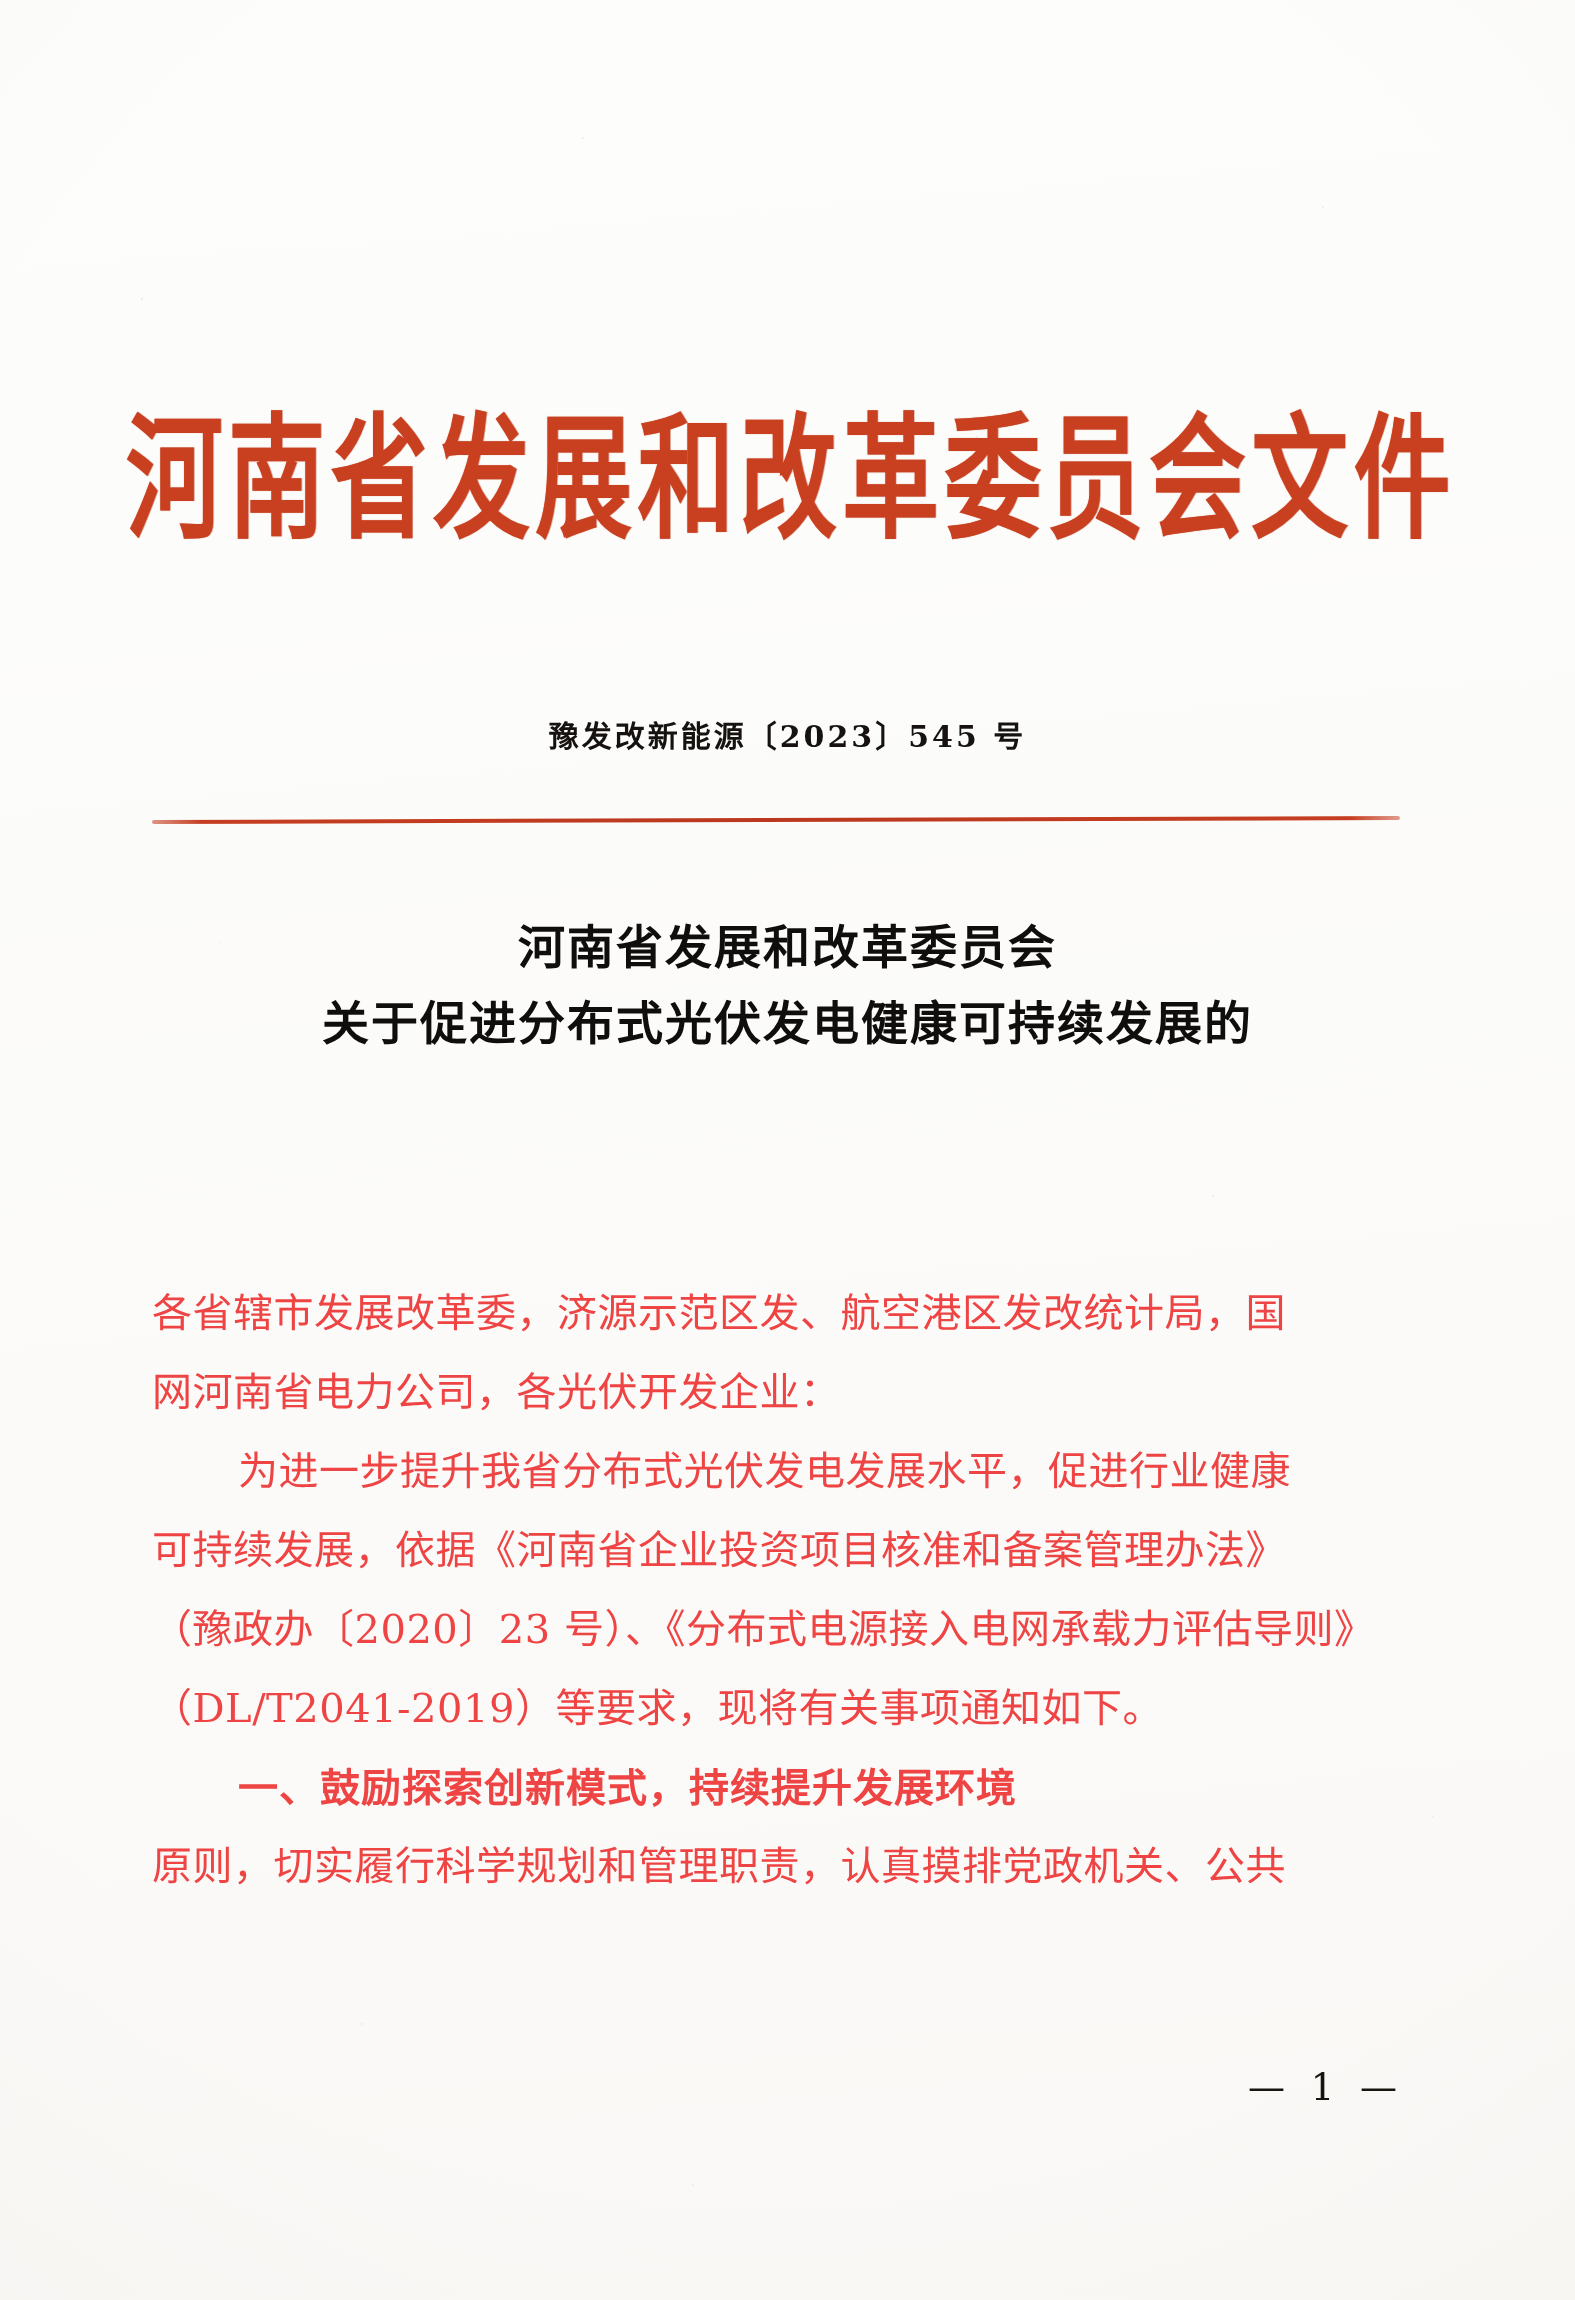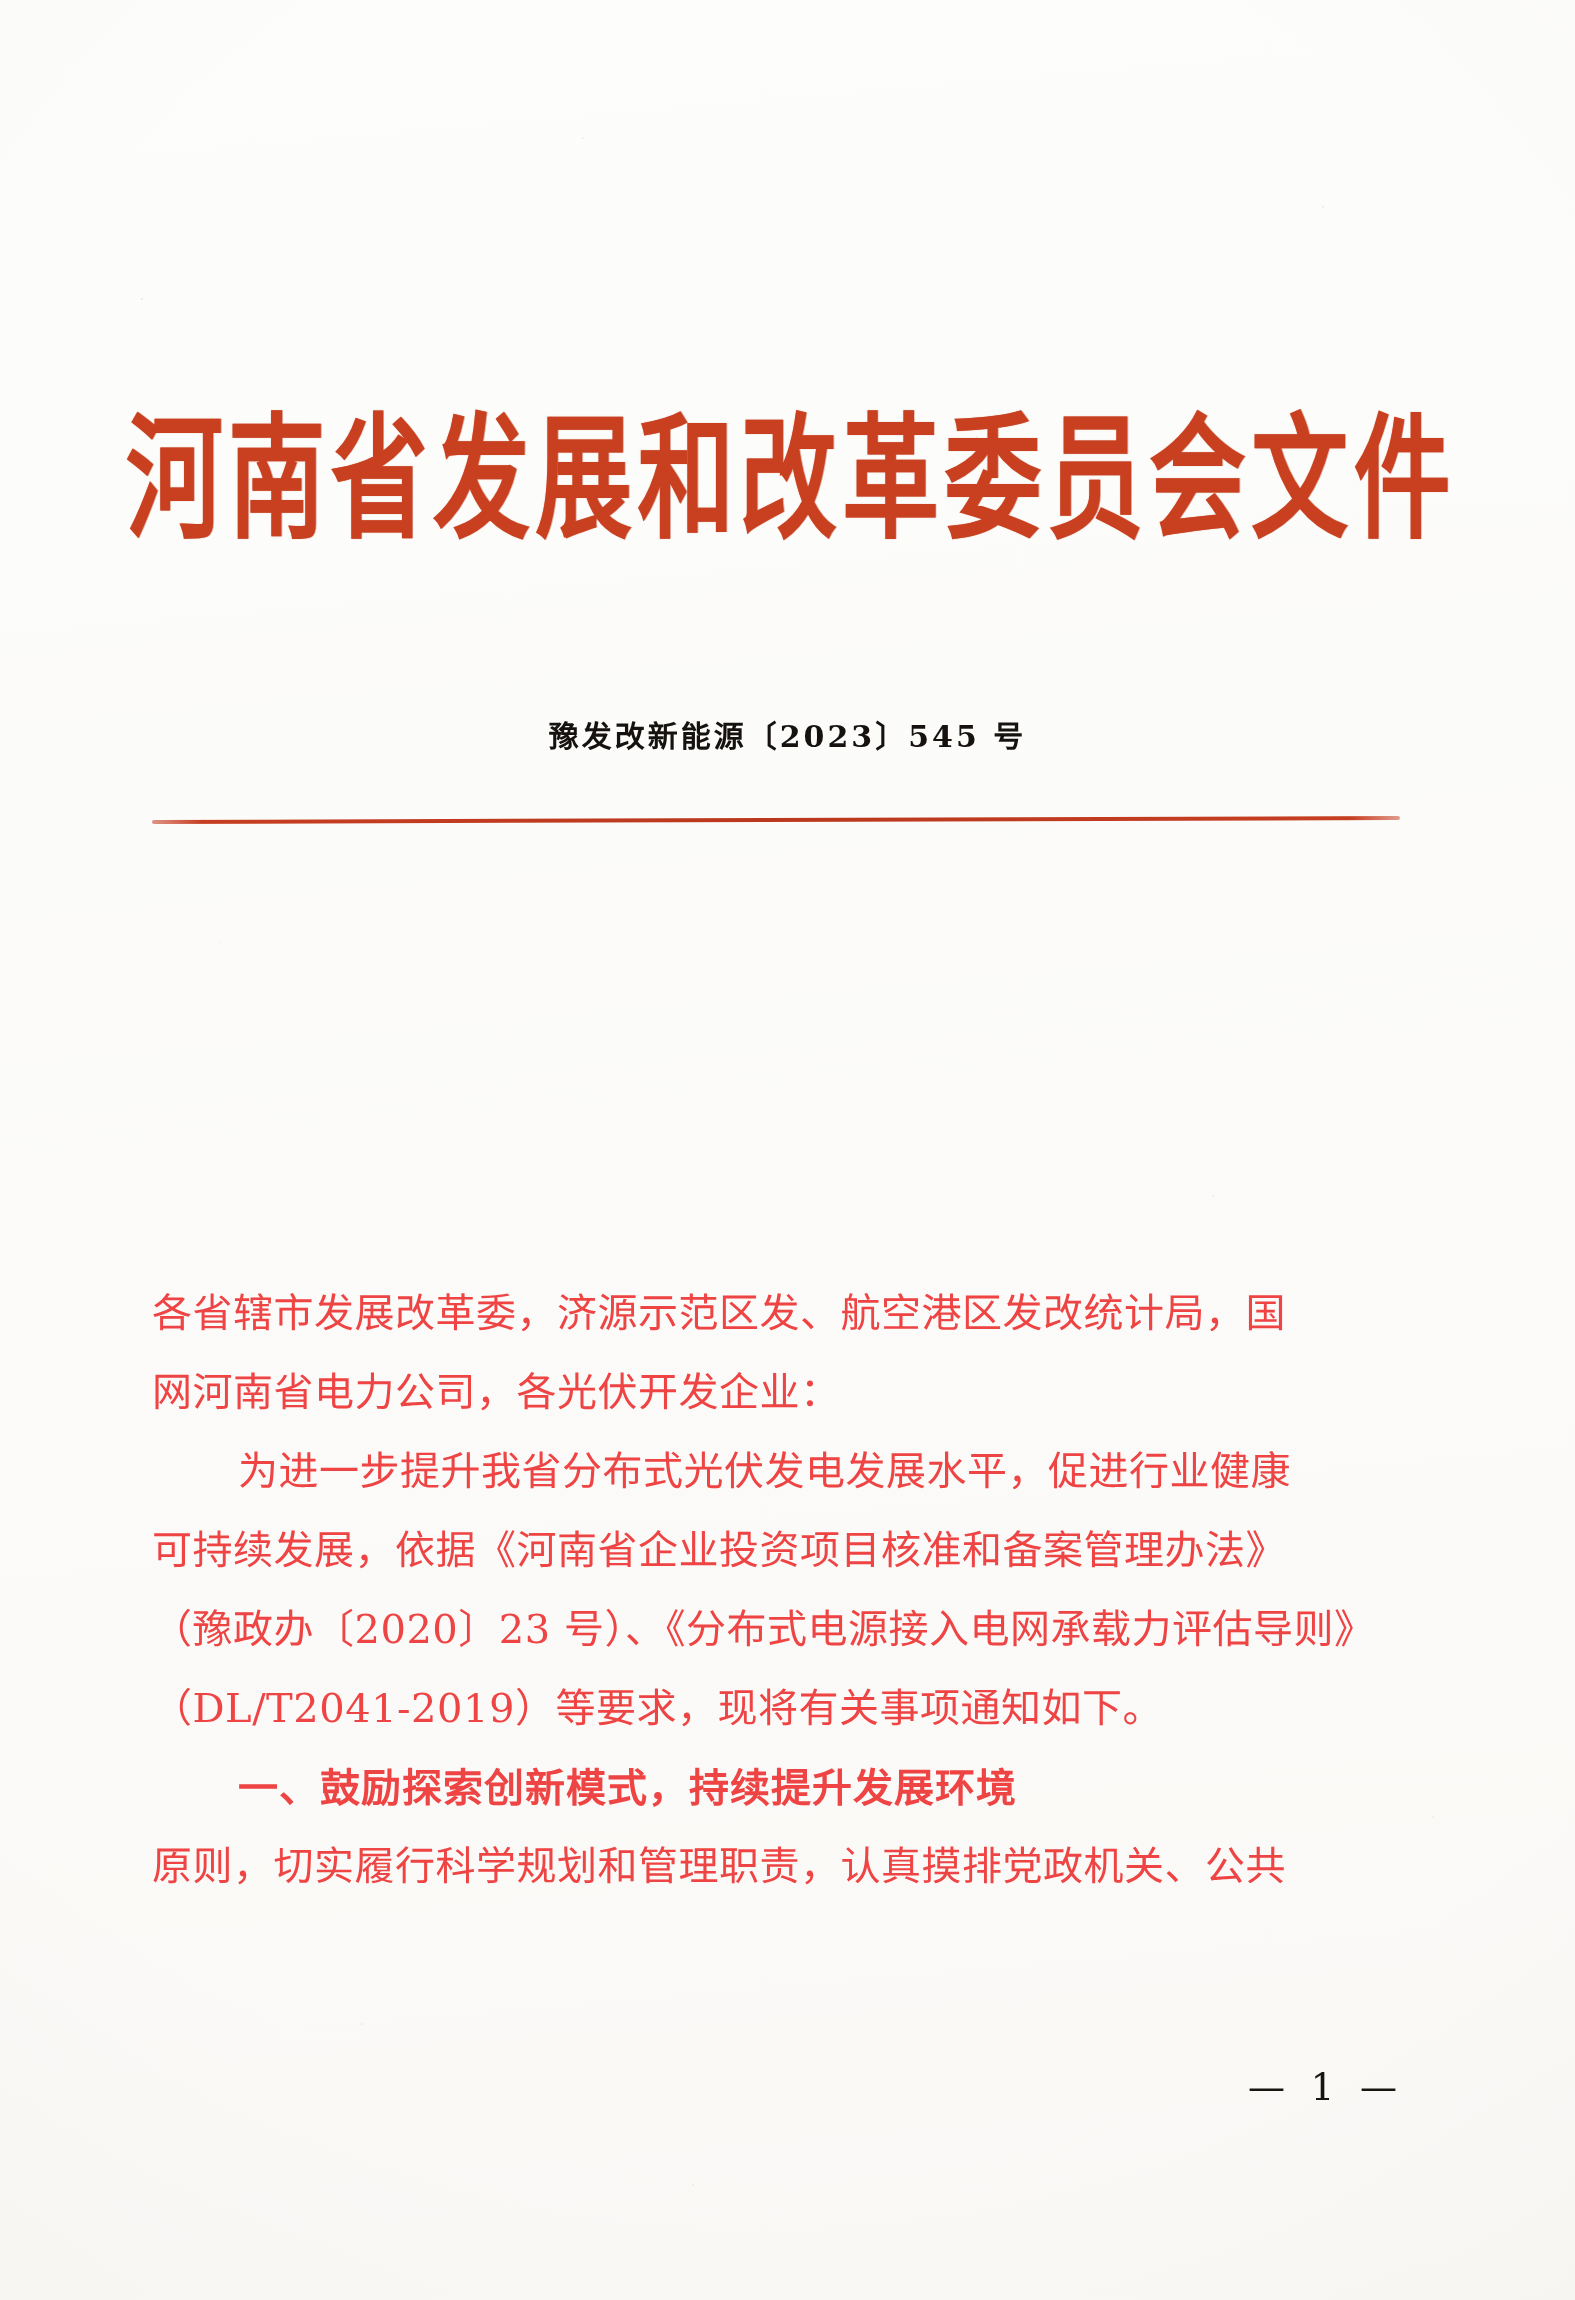--- a/index.html
+++ b/index.html
@@ -174,20 +174,22 @@
 
   <div id="masthead">
     <div id="masthead-title">河南省发展和改革委员会文件</div>
   </div>
 
   <div id="doc-number">豫发改新能源〔2023〕545 号</div>
 
   <div id="red-rule"></div>
 
   <div id="doc-title">
+    <div class="title-line">河南省发展和改革委员会</div>
+    <div class="title-line">关于促进分布式光伏发电健康可持续发展的</div>
   </div>
 
   <div id="body-text">
       <span class="line">各省辖市发展改革委，济源示范区发、航空港区发改统计局，国</span>
       <span class="line">网河南省电力公司，各光伏开发企业：</span>
       <span class="line indent">为进一步提升我省分布式光伏发电发展水平，促进行业健康</span>
       <span class="line">可持续发展，依据《河南省企业投资项目核准和备案管理办法》</span>
       <span class="line">（豫政办〔2020〕23 号）、《分布式电源接入电网承载力评估导则》</span>
       <span class="line">（DL/T2041-2019）等要求，现将有关事项通知如下。</span>
       <span class="line strong">一、鼓励探索创新模式，持续提升发展环境</span>

